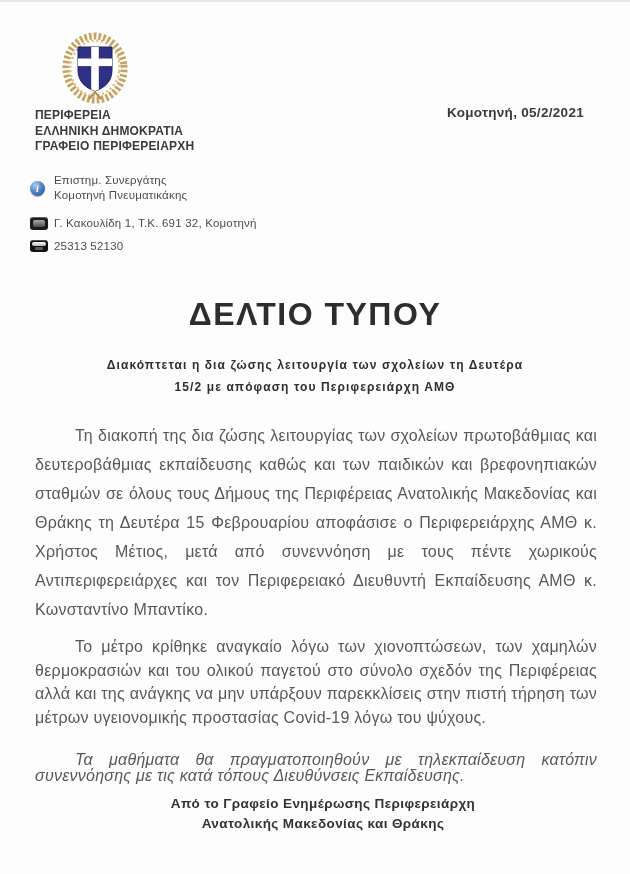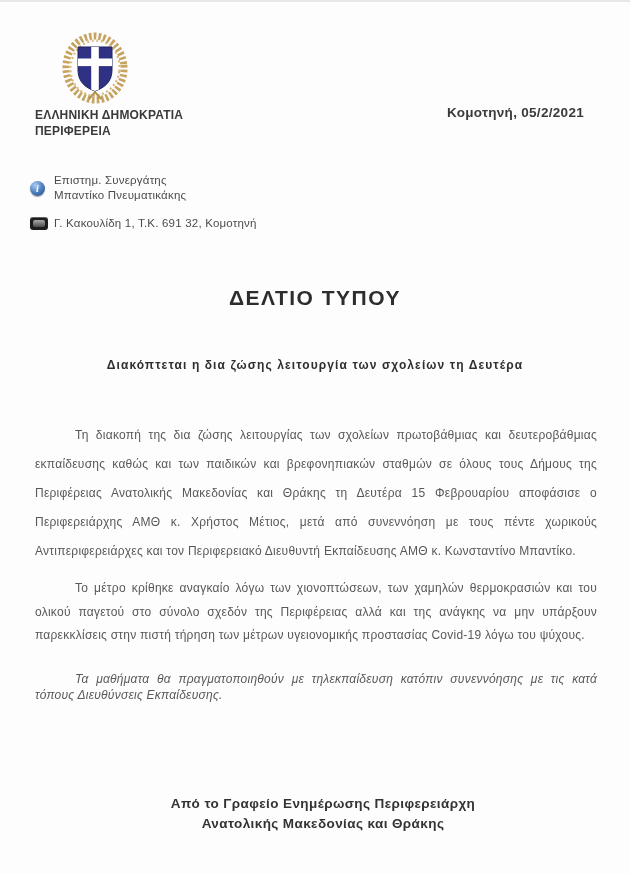--- a/index.html
+++ b/index.html
@@ -56,33 +56,33 @@
     content:'';position:absolute;left:2px;right:2px;top:2px;height:4px;
     background:linear-gradient(#fdfdfd,#b8b8b8);border-radius:2px;
   }
   .icon-phone::after{
     content:'';position:absolute;left:5px;right:5px;bottom:2px;height:3px;
     background:#5a5a5a;border-radius:1px;
   }
   .icon-email{width:19px;height:14px;}
   
   .pr-title{
-    position:absolute;top:284px;left:0;width:100%;
-    text-align:center;font-size:21px;font-weight:bold;color:#2d2d2f;
+    position:absolute;top:294px;left:0;width:100%;
+    text-align:center;font-size:32px;font-weight:bold;color:#2d2d2f;
     letter-spacing:1.5px;
   }
   .pr-subtitle{
     position:absolute;top:352px;left:0;width:100%;
     text-align:center;font-size:12px;font-weight:bold;color:#2f2f31;
     line-height:22px;letter-spacing:1.1px;
   }
   .pr-body{position:absolute;top:419px;left:35px;right:33px;color:#58585a;}
   .pr-body p{
     margin:0;text-align:justify;text-indent:40px;
-    font-size:12px;letter-spacing:.25px;
+    font-size:16px;letter-spacing:.25px;
   }
   .pr-body p.p1{line-height:29px;margin-bottom:11px;}
   .pr-body p.p2{line-height:23.5px;margin-bottom:23px;}
   .pr-body p.p3{line-height:16px;font-style:italic;}
   .pr-footer{
     position:absolute;top:792px;left:8px;width:100%;
     text-align:center;font-size:13.5px;font-weight:bold;color:#333335;
     line-height:20px;letter-spacing:.4px;
   }
 </style>
@@ -108,46 +108,54 @@
       <g clip-path="url(#shieldClip)">
         <rect x="35.2" y="21" width="7.6" height="46" fill="#ffffff"></rect>
         <rect x="22" y="32.5" width="34" height="7.6" fill="#ffffff"></rect>
       </g>
     </svg>
   </div>
 
   <div class="date-line">Κομοτηνή, 05/2/2021</div>
 
   <div class="org-lines">
+    <div>ΠΕΡΙΦΕΡΕΙΑ</div>
     <div>ΕΛΛΗΝΙΚΗ ΔΗΜΟΚΡΑΤΙΑ</div>
-    <div>ΠΕΡΙΦΕΡΕΙΑ</div>
+    <div>ΓΡΑΦΕΙΟ ΠΕΡΙΦΕΡΕΙΑΡΧΗ</div>
   </div>
 
   <div class="contact">
     <div class="contact-row">
       <span class="ico">
           <span class="icon-info"></span>
         </span>
       <span class="contact-text">
         <div>Επιστημ. Συνεργάτης</div>
-        <div>Μπαντίκο Πνευματικάκης</div>
+        <div>Κομοτηνή Πνευματικάκης</div>
       </span>
     </div>
     <div class="contact-row addr">
       <span class="ico">
           <span class="icon-address"></span>
         </span>
       <span class="contact-text">Γ. Κακουλίδη 1, Τ.Κ. 691 32, Κομοτηνή</span>
     </div>
+    <div class="contact-row">
+      <span class="ico">
+          <span class="icon-phone"></span>
+        </span>
+      <span class="contact-text">25313 52130</span>
+    </div>
   </div>
 
   <div class="pr-title">ΔΕΛΤΙΟ ΤΥΠΟΥ</div>
 
   <div class="pr-subtitle">
     <div>Διακόπτεται η δια ζώσης λειτουργία των σχολείων τη Δευτέρα</div>
+    <div>15/2 με απόφαση του Περιφερειάρχη ΑΜΘ</div>
   </div>
 
   <div class="pr-body">
     <p class="p1">Τη διακοπή της δια ζώσης λειτουργίας των σχολείων πρωτοβάθμιας και δευτεροβάθμιας εκπαίδευσης καθώς και των παιδικών και βρεφονηπιακών σταθμών σε όλους τους Δήμους της Περιφέρειας Ανατολικής Μακεδονίας και Θράκης τη Δευτέρα 15 Φεβρουαρίου αποφάσισε ο Περιφερειάρχης ΑΜΘ κ. Χρήστος Μέτιος, μετά από συνεννόηση με τους πέντε χωρικούς Αντιπεριφερειάρχες και τον Περιφερειακό Διευθυντή Εκπαίδευσης ΑΜΘ κ. Κωνσταντίνο Μπαντίκο.</p>
     <p class="p2">Το μέτρο κρίθηκε αναγκαίο λόγω των χιονοπτώσεων, των χαμηλών θερμοκρασιών και του ολικού παγετού στο σύνολο σχεδόν της Περιφέρειας αλλά και της ανάγκης να μην υπάρξουν παρεκκλίσεις στην πιστή τήρηση των μέτρων υγειονομικής προστασίας Covid-19 λόγω του ψύχους.</p>
     <p class="p3">Τα μαθήματα θα πραγματοποιηθούν με τηλεκπαίδευση κατόπιν συνεννόησης με τις κατά τόπους Διευθύνσεις Εκπαίδευσης.</p>
   </div>
 
   <div class="pr-footer">
     <div>Από το Γραφείο Ενημέρωσης Περιφερειάρχη</div>

